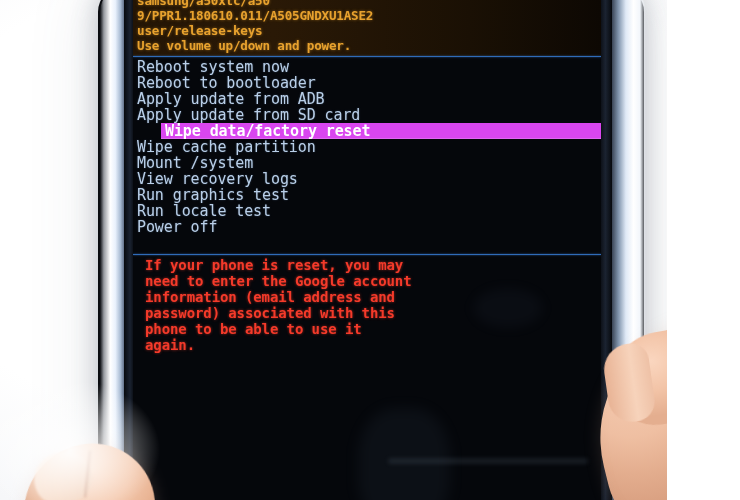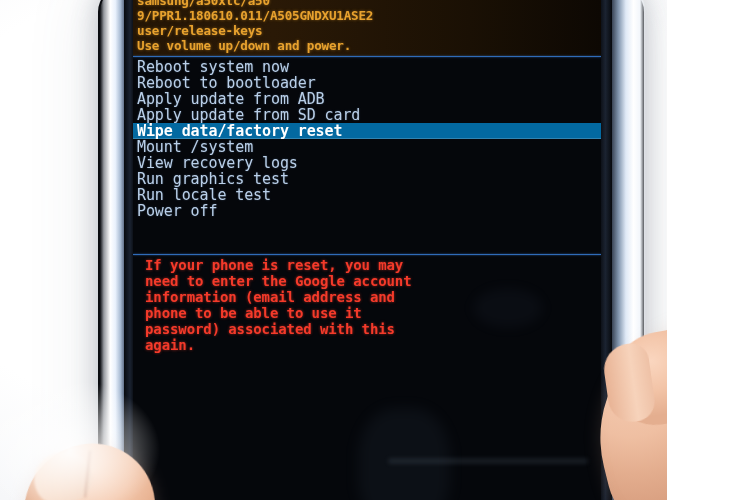--- a/index.html
+++ b/index.html
@@ -171,25 +171,26 @@
     height: 16px;
     line-height: 16px;
     padding-left: 4px;
     font-size: 15px;
     color: #b9cfe8;
     white-space: nowrap;
     letter-spacing: -0.1px;
     text-shadow: 0 0 2px rgba(140,180,230,.35);
   }
   .mi.sel {
-    background: #0369a1;
+    background: #d946ef;
     color: #ffffff;
     font-weight: bold;
     text-shadow: none;
     box-shadow: inset 0 -1px 0 rgba(255,255,255,.18);
+    margin-left: 28px;
   }
 
   
   .warn {
     position: absolute;
     left: 0;
     top: 269px;
     width: 468px;
     padding-left: 12px;
     box-sizing: border-box;
@@ -324,35 +325,36 @@
     </div>
 
     <div class="rule rule-top"></div>
 
     <div class="menu">
       <div class="mi">Reboot system now</div>
       <div class="mi">Reboot to bootloader</div>
       <div class="mi">Apply update from ADB</div>
       <div class="mi">Apply update from SD card</div>
       <div class="mi sel">Wipe data/factory reset</div>
+      <div class="mi">Wipe cache partition</div>
       <div class="mi">Mount /system</div>
       <div class="mi">View recovery logs</div>
       <div class="mi">Run graphics test</div>
       <div class="mi">Run locale test</div>
       <div class="mi">Power off</div>
     </div>
 
     <div class="rule rule-bottom"></div>
 
     <div class="warn">
       <div class="wl">If your phone is reset, you may</div>
       <div class="wl">need to enter the Google account</div>
       <div class="wl">information (email address and</div>
+      <div class="wl">password) associated with this</div>
       <div class="wl">phone to be able to use it</div>
-      <div class="wl">password) associated with this</div>
       <div class="wl">again.</div>
     </div>
 
     <div class="reflect-a"></div>
     <div class="reflect-b"></div>
     <div class="reflect-c"></div>
   </div>
 
   <div class="hand-right"></div>
   <div class="hand-right-knuckle"></div>

